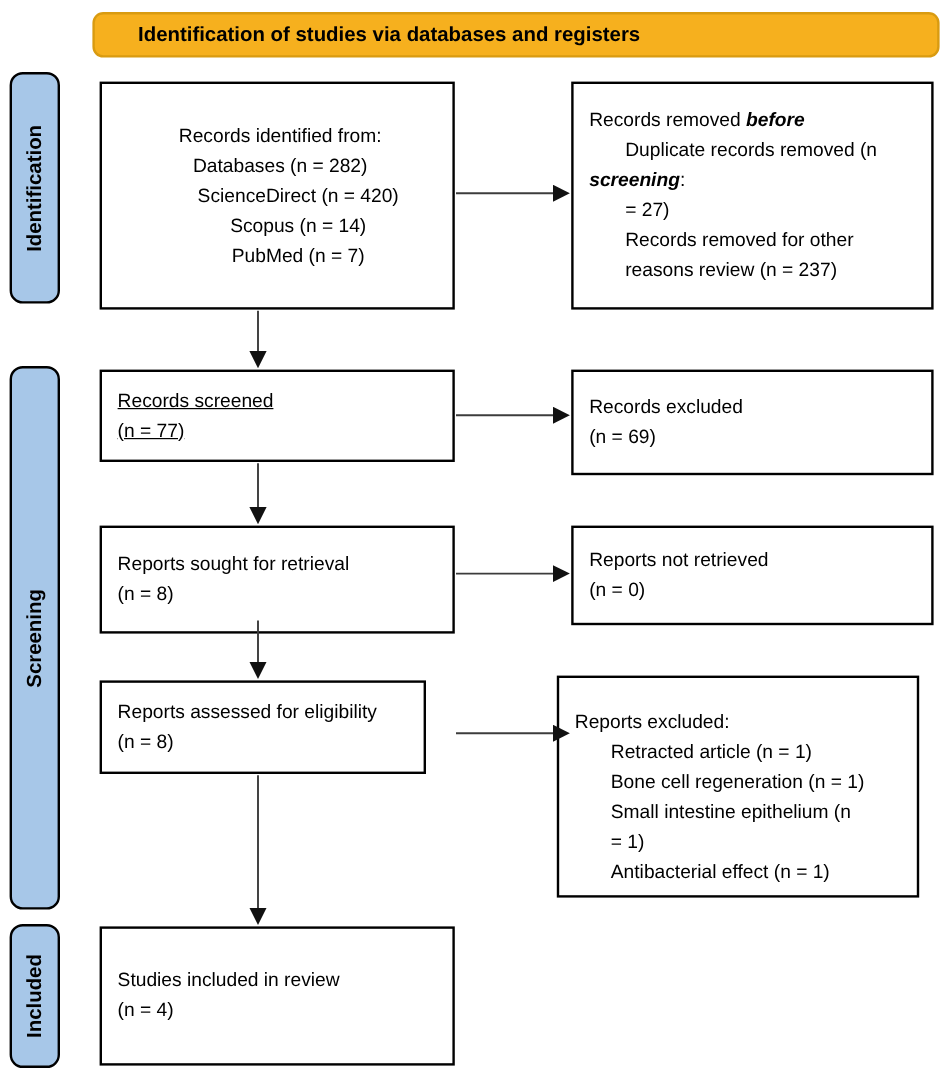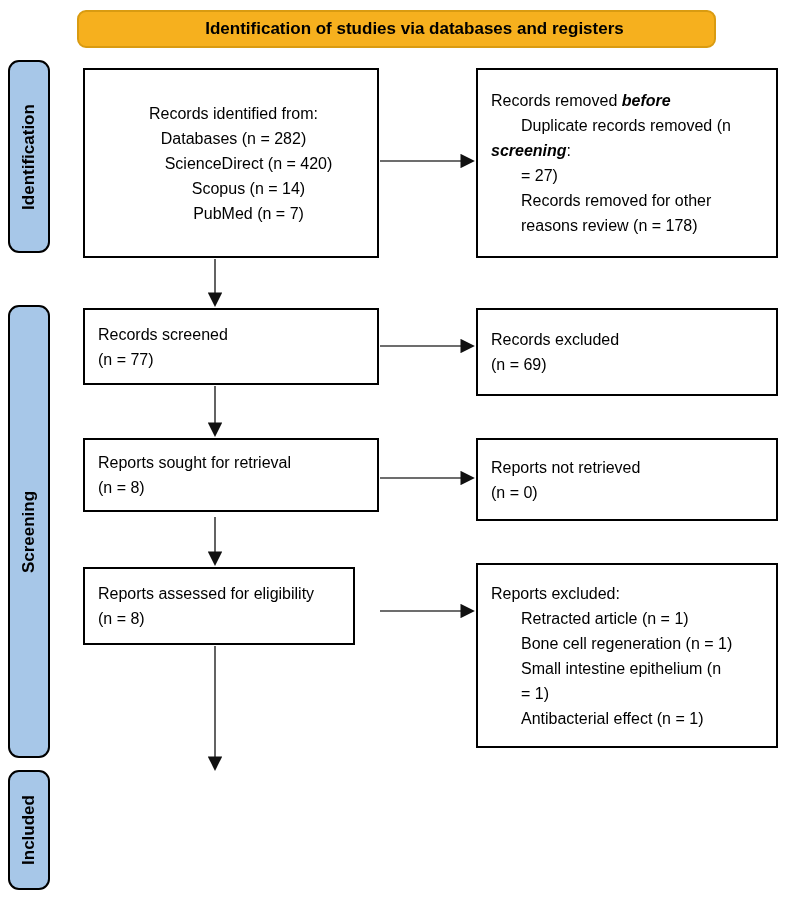--- a/index.html
+++ b/index.html
@@ -8,26 +8,26 @@
     width: 786px;
     height: 900px;
     background: #ffffff;
     font-family: "Liberation Sans", sans-serif;
     color: var(--text, #000);
     overflow: hidden;
   }
   .banner {
     position: absolute;
     left: 77px; top: 10px;
-    width: 639px; height: 38px;
+    width: 706px; height: 38px;
     box-sizing: border-box;
     background: var(--banner-fill);
     border: 2px solid var(--banner-border);
     border-radius: 9px;
-    display: flex; align-items: center; justify-content: center;
+    display: flex; align-items: center; 
     font-weight: bold; font-size: 17px; padding-left: 36px;
   }
   .stage {
     position: absolute;
     left: 8px; width: 42px;
     box-sizing: border-box;
     background: var(--stage-fill);
     border: 2px solid var(--stage-border);
     border-radius: 11px;
     display: flex; align-items: center; justify-content: center;
@@ -50,29 +50,29 @@
     padding: 6px 8px 6px 13px;
     font-size: 16px;
   }
   .box-text { width: 100%; }
   .line { line-height: 25px; }
   .line.ind { padding-left: 30px; }
   .it { font-style: italic; font-weight: bold; }
 
   
   .b-identified { left: 83px;  top: 68px;  width: 296px; height: 190px; text-align: center; }
-  .b-screened   { left: 83px;  top: 308px; width: 296px; height: 77px;  }
-  .b-sought     { left: 83px;  top: 438px; width: 296px; height: 74px;  }
+  .b-screened   { left: 83px;  top: 308px; width: 296px; height: 77px; text-decoration: underline;  }
+  .b-sought     { left: 83px;  top: 438px; width: 296px; height: 90px;  }
   .b-assessed   { left: 83px;  top: 567px; width: 272px; height: 78px;  }
   .b-included   { left: 83px;  top: 772px; width: 296px; height: 116px; }
   
   .b-removed       { left: 476px; top: 68px;  width: 302px; height: 190px; }
   .b-excluded      { left: 476px; top: 308px; width: 302px; height: 88px;  }
   .b-notretrieved  { left: 476px; top: 438px; width: 302px; height: 83px;  }
-  .b-repexcluded   { left: 476px; top: 563px; width: 302px; height: 185px; }
+  .b-repexcluded   { left: 464px; top: 563px; width: 302px; height: 185px; align-items: flex-end; }
 
   .arrows { position: absolute; left: 0; top: 0; width: 786px; height: 900px; pointer-events: none; }
 </style>
 </head>
 <body>
 
 <div class="canvas">
 
   <div class="banner">
     <span>Identification of studies via databases and registers</span>
@@ -97,21 +97,21 @@
         <div class="line ind"><span>PubMed (n = 7)</span></div>
       </div>
     </div>
   <div class="box b-removed">
       <div class="box-text">
         <div class="line"><span>Records removed </span><span class="it">before</span></div>
         <div class="line ind"><span>Duplicate records removed (n</span></div>
         <div class="line"><span class="it">screening</span><span>:</span></div>
         <div class="line ind"><span>= 27)</span></div>
         <div class="line ind"><span>Records removed for other</span></div>
-        <div class="line ind"><span>reasons review (n = 178)</span></div>
+        <div class="line ind"><span>reasons review (n = 237)</span></div>
       </div>
     </div>
   <div class="box b-screened">
       <div class="box-text">
         <div class="line"><span>Records screened</span></div>
         <div class="line"><span>(n = 77)</span></div>
       </div>
     </div>
   <div class="box b-excluded">
       <div class="box-text">
@@ -140,20 +140,26 @@
   <div class="box b-repexcluded">
       <div class="box-text">
         <div class="line"><span>Reports excluded:</span></div>
         <div class="line ind"><span>Retracted article (n = 1)</span></div>
         <div class="line ind"><span>Bone cell regeneration (n = 1)</span></div>
         <div class="line ind"><span>Small intestine epithelium (n</span></div>
         <div class="line ind"><span>= 1)</span></div>
         <div class="line ind"><span>Antibacterial effect (n = 1)</span></div>
       </div>
     </div>
+  <div class="box b-included">
+      <div class="box-text">
+        <div class="line"><span>Studies included in review</span></div>
+        <div class="line"><span>(n = 4)</span></div>
+      </div>
+    </div>
 
   <svg class="arrows" viewBox="0 0 786 900" xmlns="http://www.w3.org/2000/svg">
     <defs>
       <marker id="ah" viewBox="0 0 10 10" refX="8" refY="5" markerWidth="9" markerHeight="9" orient="auto-start-reverse">
         <path d="M0,0 L10,5 L0,10 z" class="ah-fill" fill="#111111"></path>
       </marker>
     </defs>
     <g class="arrow-stroke">
       <line x1="215" y1="259" x2="215" y2="304" marker-end="url(#ah)" stroke="#3C3C3C" stroke-width="1.6"></line>
       <line x1="215" y1="386" x2="215" y2="434" marker-end="url(#ah)" stroke="#3C3C3C" stroke-width="1.6"></line>

